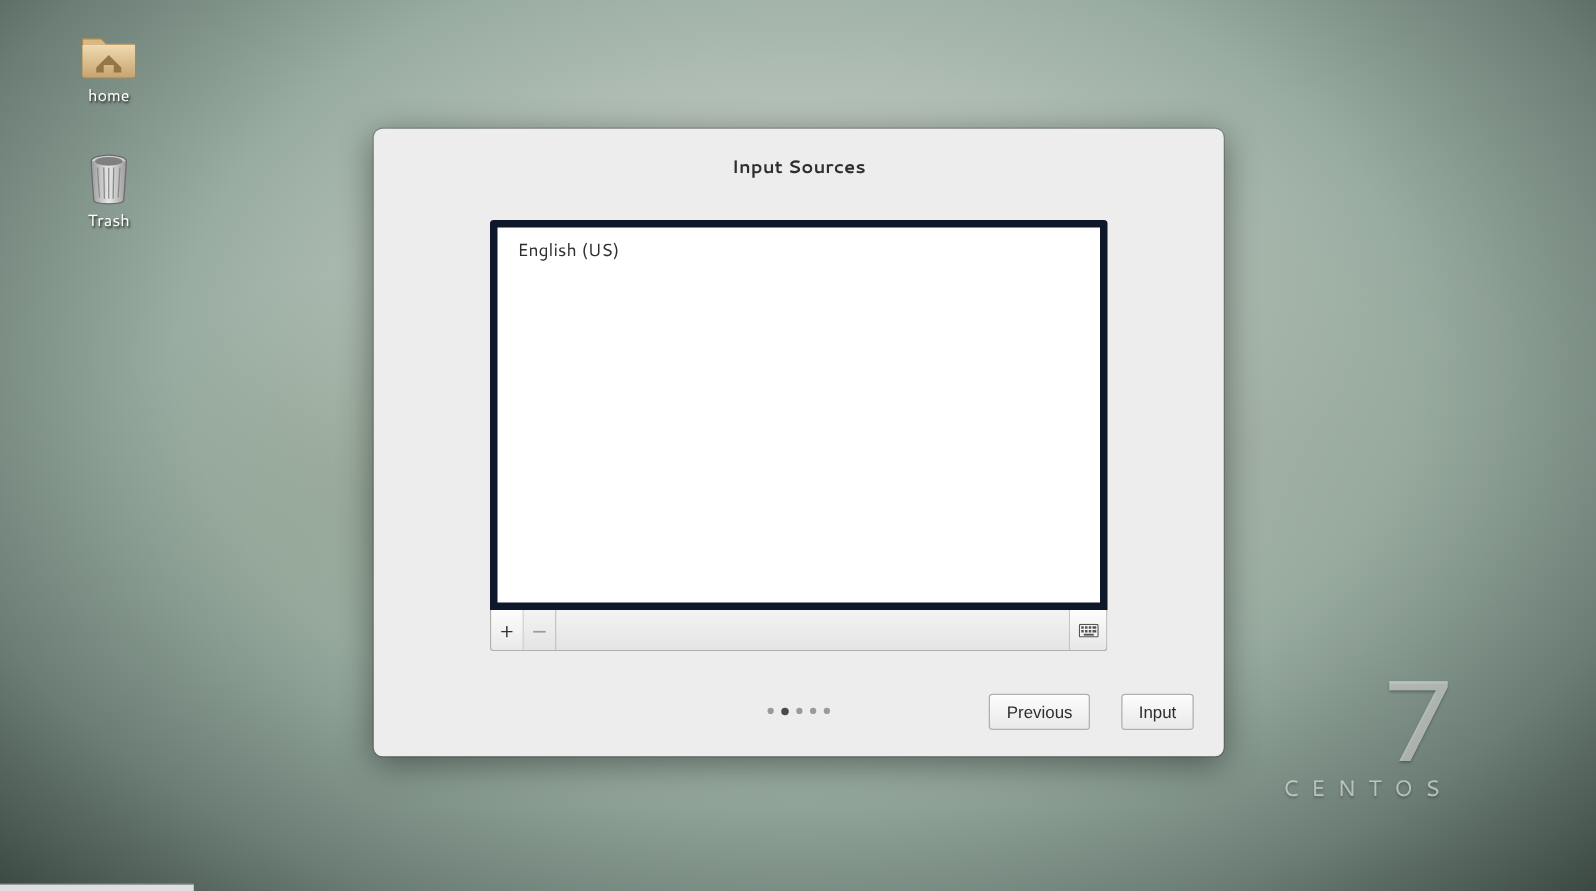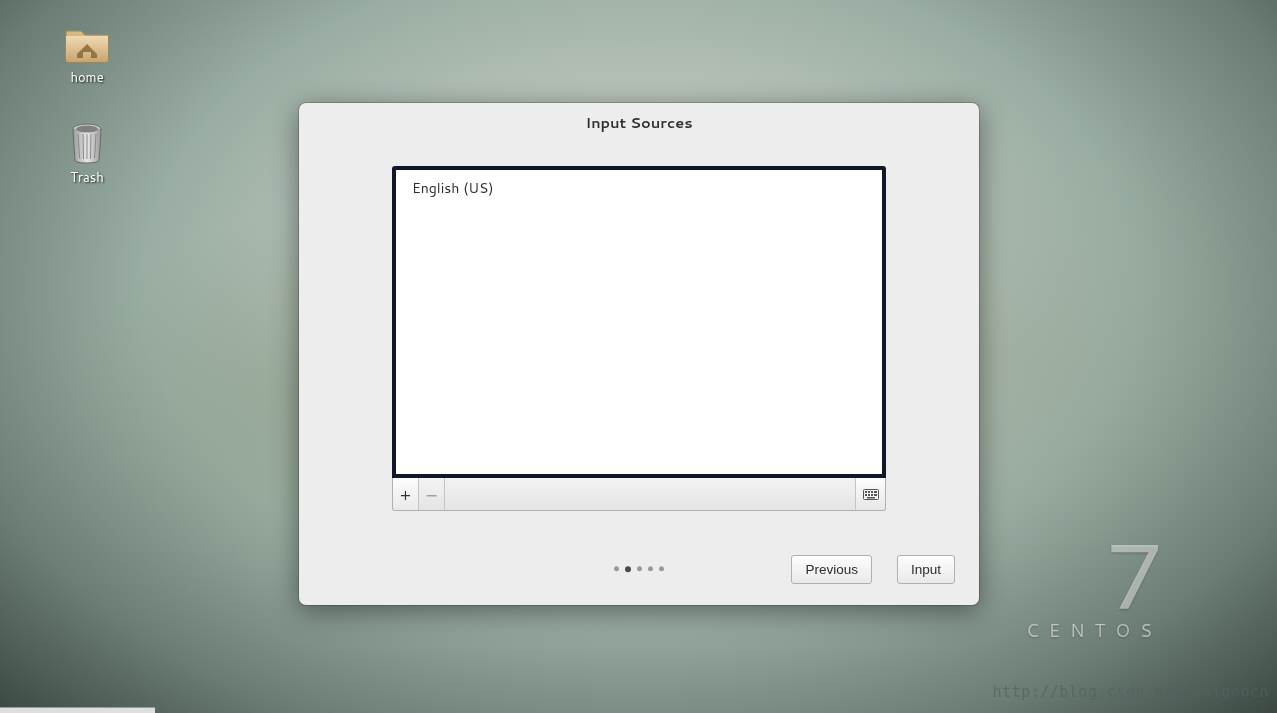--- a/index.html
+++ b/index.html
@@ -88,37 +88,37 @@
       border-radius: 7px;
       box-shadow: 0 6px 28px rgba(0,0,0,0.45), 0 0 0 1px rgba(0,0,0,0.18);
       display: flex;
       flex-direction: column;
     }
     .dialog-title {
       text-align: center;
       font-size: 14.5px;
       font-weight: bold;
       color: #2e2e2e;
-      padding: 9px 0 9px;
+      padding: 19px 0 9px;
     }
     .dialog-body {
       flex: 1;
       padding: 24px 93px 0 93px;
       display: flex;
       flex-direction: column;
     }
     .section-label {
       font-size: 14px;
       font-weight: bold;
       color: #2e2e2e;
       margin-bottom: 10px;
       margin-left: 6px;
     }
     .list-box {
-      border: 4px solid #0f172a;
+      border: 6px solid #0f172a;
       border-radius: 3px 3px 0 0;
       background: #fff;
       height: 312px;
       overflow-y: auto;
     }
     .list-item {
       padding: 8px 16px;
       font-size: 14px;
       color: #2e2e2e;
       cursor: pointer;
@@ -228,21 +228,20 @@
         </defs>
     </svg>
     <span class="label">home</span>
   </div>
 
   <div class="branding">
     <div class="big">7</div>
     <div class="small">CENTOS</div>
   </div>
 
-  <div class="watermark">http://blog.csdn.net/baigoocn</div>
 
   <div class="taskbar"></div>
 
   <div class="dialog">
     <div class="dialog-title">Input Sources</div>
 
     <div class="dialog-body">
 
       <div class="list-box">
         <div class="list-item">English (US)</div>

